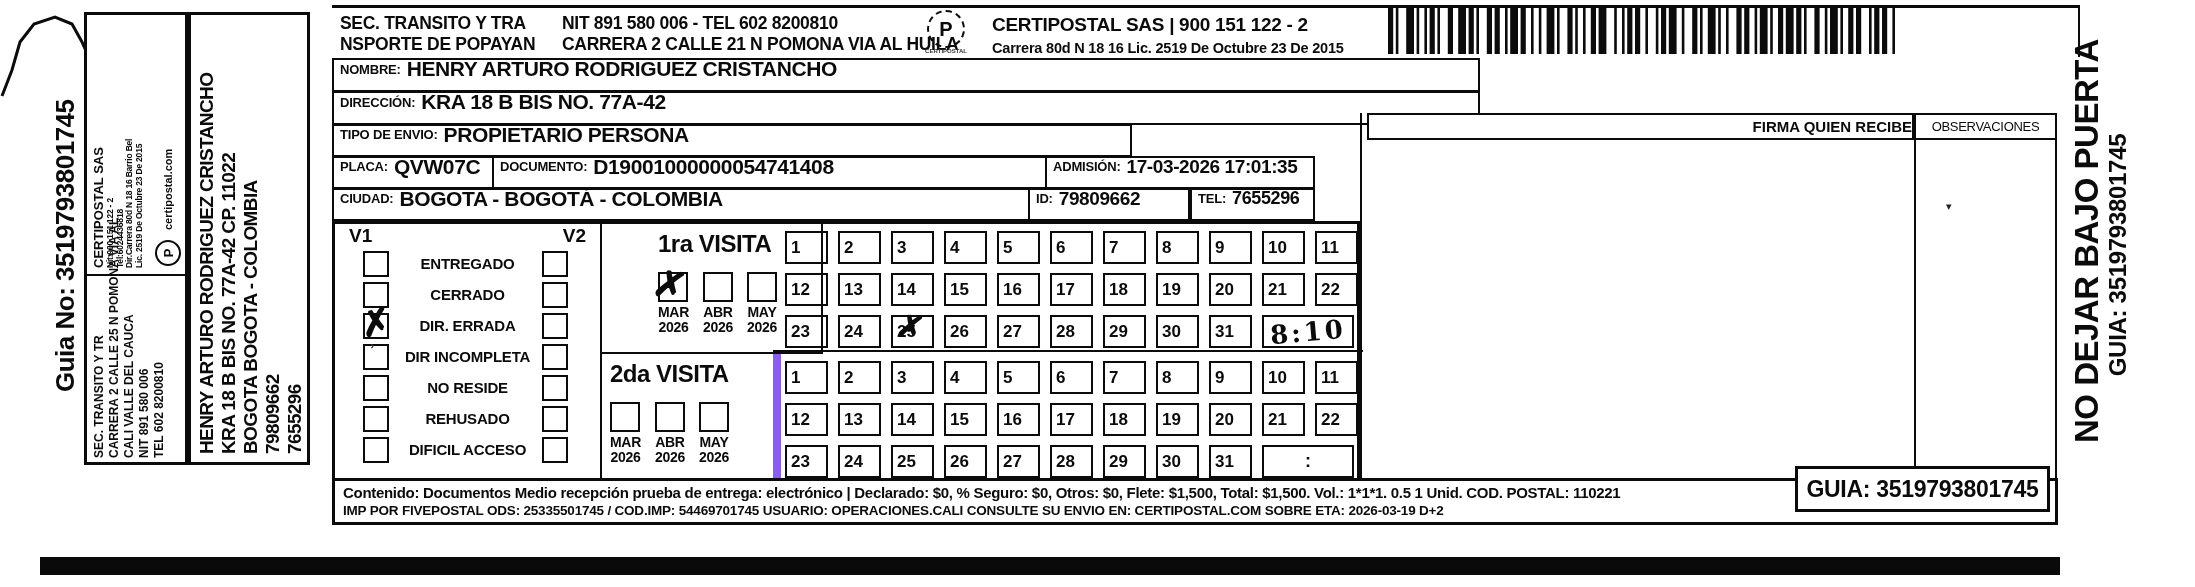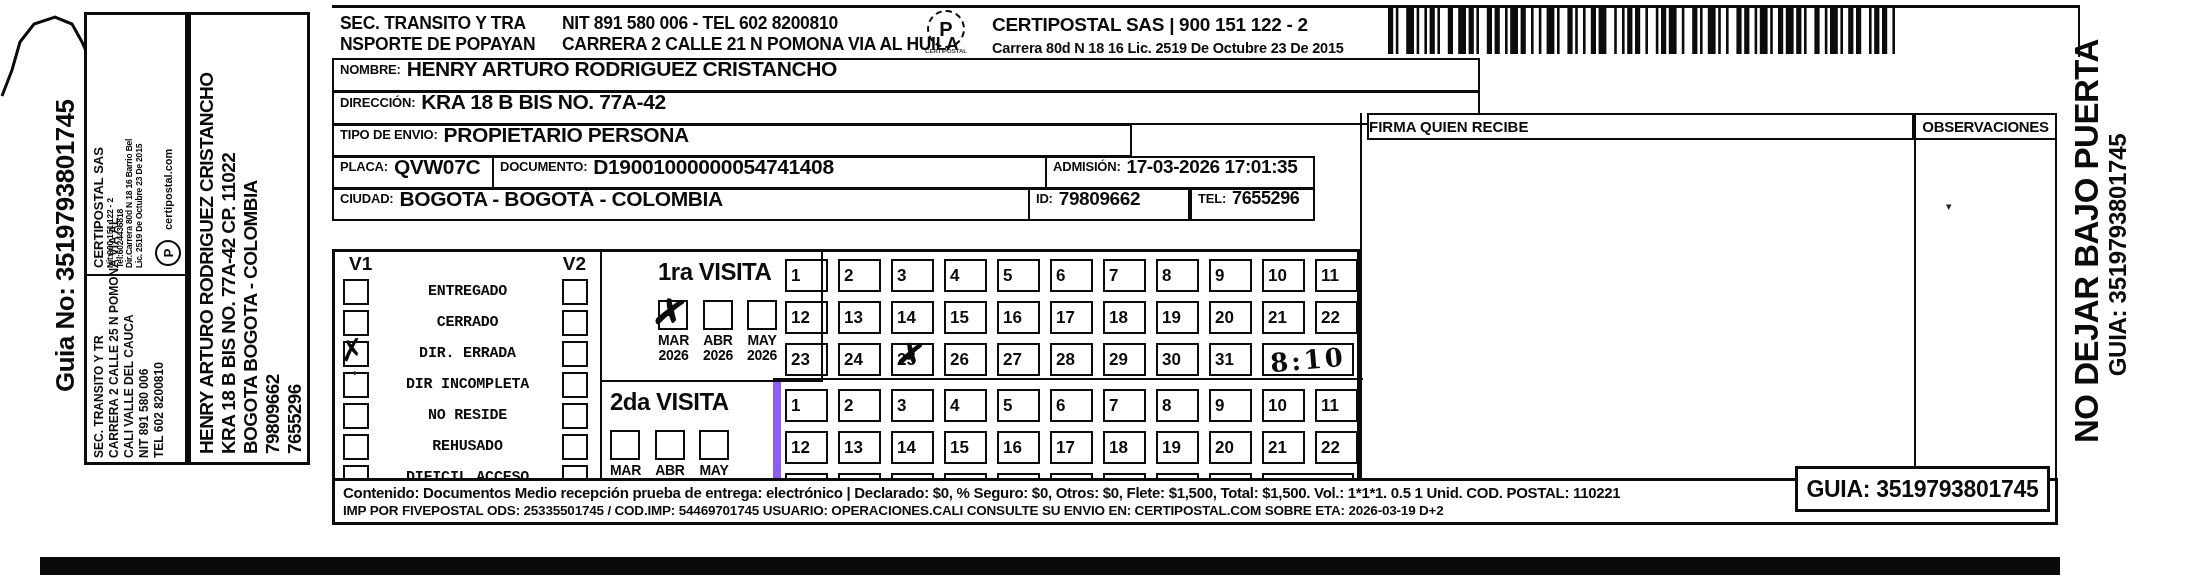--- a/index.html
+++ b/index.html
@@ -12,21 +12,21 @@
   .hline{position:absolute;height:3px;background:#0b0b0b;}
   .rot{position:absolute;transform-origin:0 0;transform:rotate(-90deg);}
   .lbl{font-weight:bold;font-size:13px;letter-spacing:-.2px;white-space:nowrap;}
   .val{font-weight:600;font-size:21px;letter-spacing:-.4px;white-space:nowrap;}
   .fieldrow{position:absolute;background:#fff;display:flex;align-items:center;gap:6px;padding:0 4px 12px 6px;}
   .cb{width:26px;height:26px;border:2.5px solid #0b0b0b;box-sizing:border-box;position:relative;flex:none;}
   .mcb{width:30px;height:30px;}
   .xmark{position:absolute;left:-4px;top:-10px;font-size:36px;font-weight:bold;transform:rotate(-10deg);line-height:1;}
   .scribx{left:-6px;top:-8px;font-size:38px;transform:rotate(14deg);}
   .faintmark{position:absolute;left:4px;top:-4px;font-size:20px;color:#3a3a3a;font-weight:bold;}
-  .statusrow{display:grid;grid-template-columns:30px 1fr 30px;align-items:center;height:31px;padding:0 8px;font-family:Liberation Mono, monospace;}
+  .statusrow{display:grid;grid-template-columns:30px 1fr 30px;align-items:center;height:31px;padding:0 28px;}
   .statuslabel{text-align:center;font-weight:bold;font-size:15px;letter-spacing:-.2px;}
   .vh{font-weight:bold;font-size:19px;}
   .vtitle{font-weight:bold;font-size:24px;letter-spacing:-.5px;white-space:nowrap;}
   .monthsrow{display:flex;gap:14px;}
   .monthcol{display:flex;flex-direction:column;align-items:center;gap:3px;}
   .mlabel{font-weight:bold;font-size:14px;line-height:15px;text-align:center;letter-spacing:-.3px;}
   .dayrow{display:flex;gap:10px;margin:0 0 9px 12px;}
   .daybox{width:43px;height:33px;border:2.5px solid #0b0b0b;box-sizing:border-box;position:relative;}
   .daybox>span.n{font-weight:bold;font-size:17px;padding-left:4px;line-height:29px;display:block;}
   .scrib{position:absolute;left:4px;top:-6px;font-size:32px;font-weight:bold;transform:rotate(12deg);line-height:1;}
@@ -195,21 +195,21 @@
   </div>
   <div class="fieldrow b2" style="left:1028px;top:188px;width:162px;height:33px;">
     <span class="lbl">ID:</span>
     <span class="val" style="font-size:19px;">79809662</span>
   </div>
   <div class="fieldrow b2" style="left:1190px;top:188px;width:125px;height:33px;">
     <span class="lbl">TEL:</span>
     <span class="val" style="font-size:18px;">7655296</span>
   </div>
 
-  <div class="abs b3" style="left:332px;top:221px;width:1028px;height:260px;background:#fff;margin-top:28px;">
+  <div class="abs b3" style="left:332px;top:221px;width:1028px;height:260px;background:#fff;">
 
     <div class="abs" style="left:0;top:0;width:265px;height:254px;border-right:2px solid #0b0b0b;">
       <span class="vh abs" style="left:14px;top:1px;">V1</span>
       <span class="vh abs" style="right:14px;top:1px;">V2</span>
       <div class="abs" style="left:0;top:24px;width:100%;">
           <div class="statusrow">
       <div class="cb"></div>
       <div class="statuslabel">ENTREGADO</div>
       <div class="cb"></div>
     </div>
@@ -494,25 +494,25 @@
         <span class="n">31</span>
           </div>
           <div class="timebox">
             <span class="tcolon">:</span>
           </div>
         </div>
       </div>
   </div>
 
   <div class="vline" style="left:1360px;top:113px;height:368px;"></div>
-  <div class="abs b2" style="left:1367px;top:113px;width:547px;height:27px;display:flex;align-items:center;justify-content:flex-start;background:#fff;">
+  <div class="abs b2" style="left:1367px;top:113px;width:547px;height:27px;display:flex;align-items:center;justify-content:flex-end;background:#fff;">
     <span style="font-weight:bold;font-size:15px;">FIRMA QUIEN RECIBE</span>
   </div>
   <div class="abs b2" style="left:1914px;top:113px;width:143px;height:27px;display:flex;align-items:center;justify-content:center;background:#fff;">
-    <span style="font-weight:bold;font-size:15px;letter-spacing:-.3px;">OBSERVACIONES</span>
+    <span style="font-weight:normal;font-size:13px;letter-spacing:-.3px;">OBSERVACIONES</span>
   </div>
   <div class="abs" style="left:1367px;top:140px;width:547px;height:338px;"></div>
   <div class="vline" style="left:1914px;top:140px;height:338px;"></div>
   <div class="vline" style="left:2055px;top:113px;height:368px;"></div>
   <div class="abs" style="left:1946px;top:200px;font-size:11px;color:#222;">▾</div>
 
   <div class="abs b3" style="left:332px;top:478px;width:1726px;height:47px;background:#fff;padding:3px 8px;box-sizing:border-box;">
     <div style="font-weight:600;font-size:15px;letter-spacing:-.3px;white-space:nowrap;">Contenido: Documentos Medio recepción prueba de entrega: electrónico | Declarado: $0, % Seguro: $0, Otros: $0, Flete: $1,500, Total: $1,500. Vol.: 1*1*1. 0.5  1 Unid. COD. POSTAL: 110221</div>
     <div style="font-weight:600;font-size:13.5px;letter-spacing:-.2px;white-space:nowrap;margin-top:2px;">IMP POR FIVEPOSTAL ODS: 25335501745 / COD.IMP: 54469701745 USUARIO: OPERACIONES.CALI CONSULTE SU ENVIO EN: CERTIPOSTAL.COM SOBRE ETA: 2026-03-19 D+2</div>
   </div>

